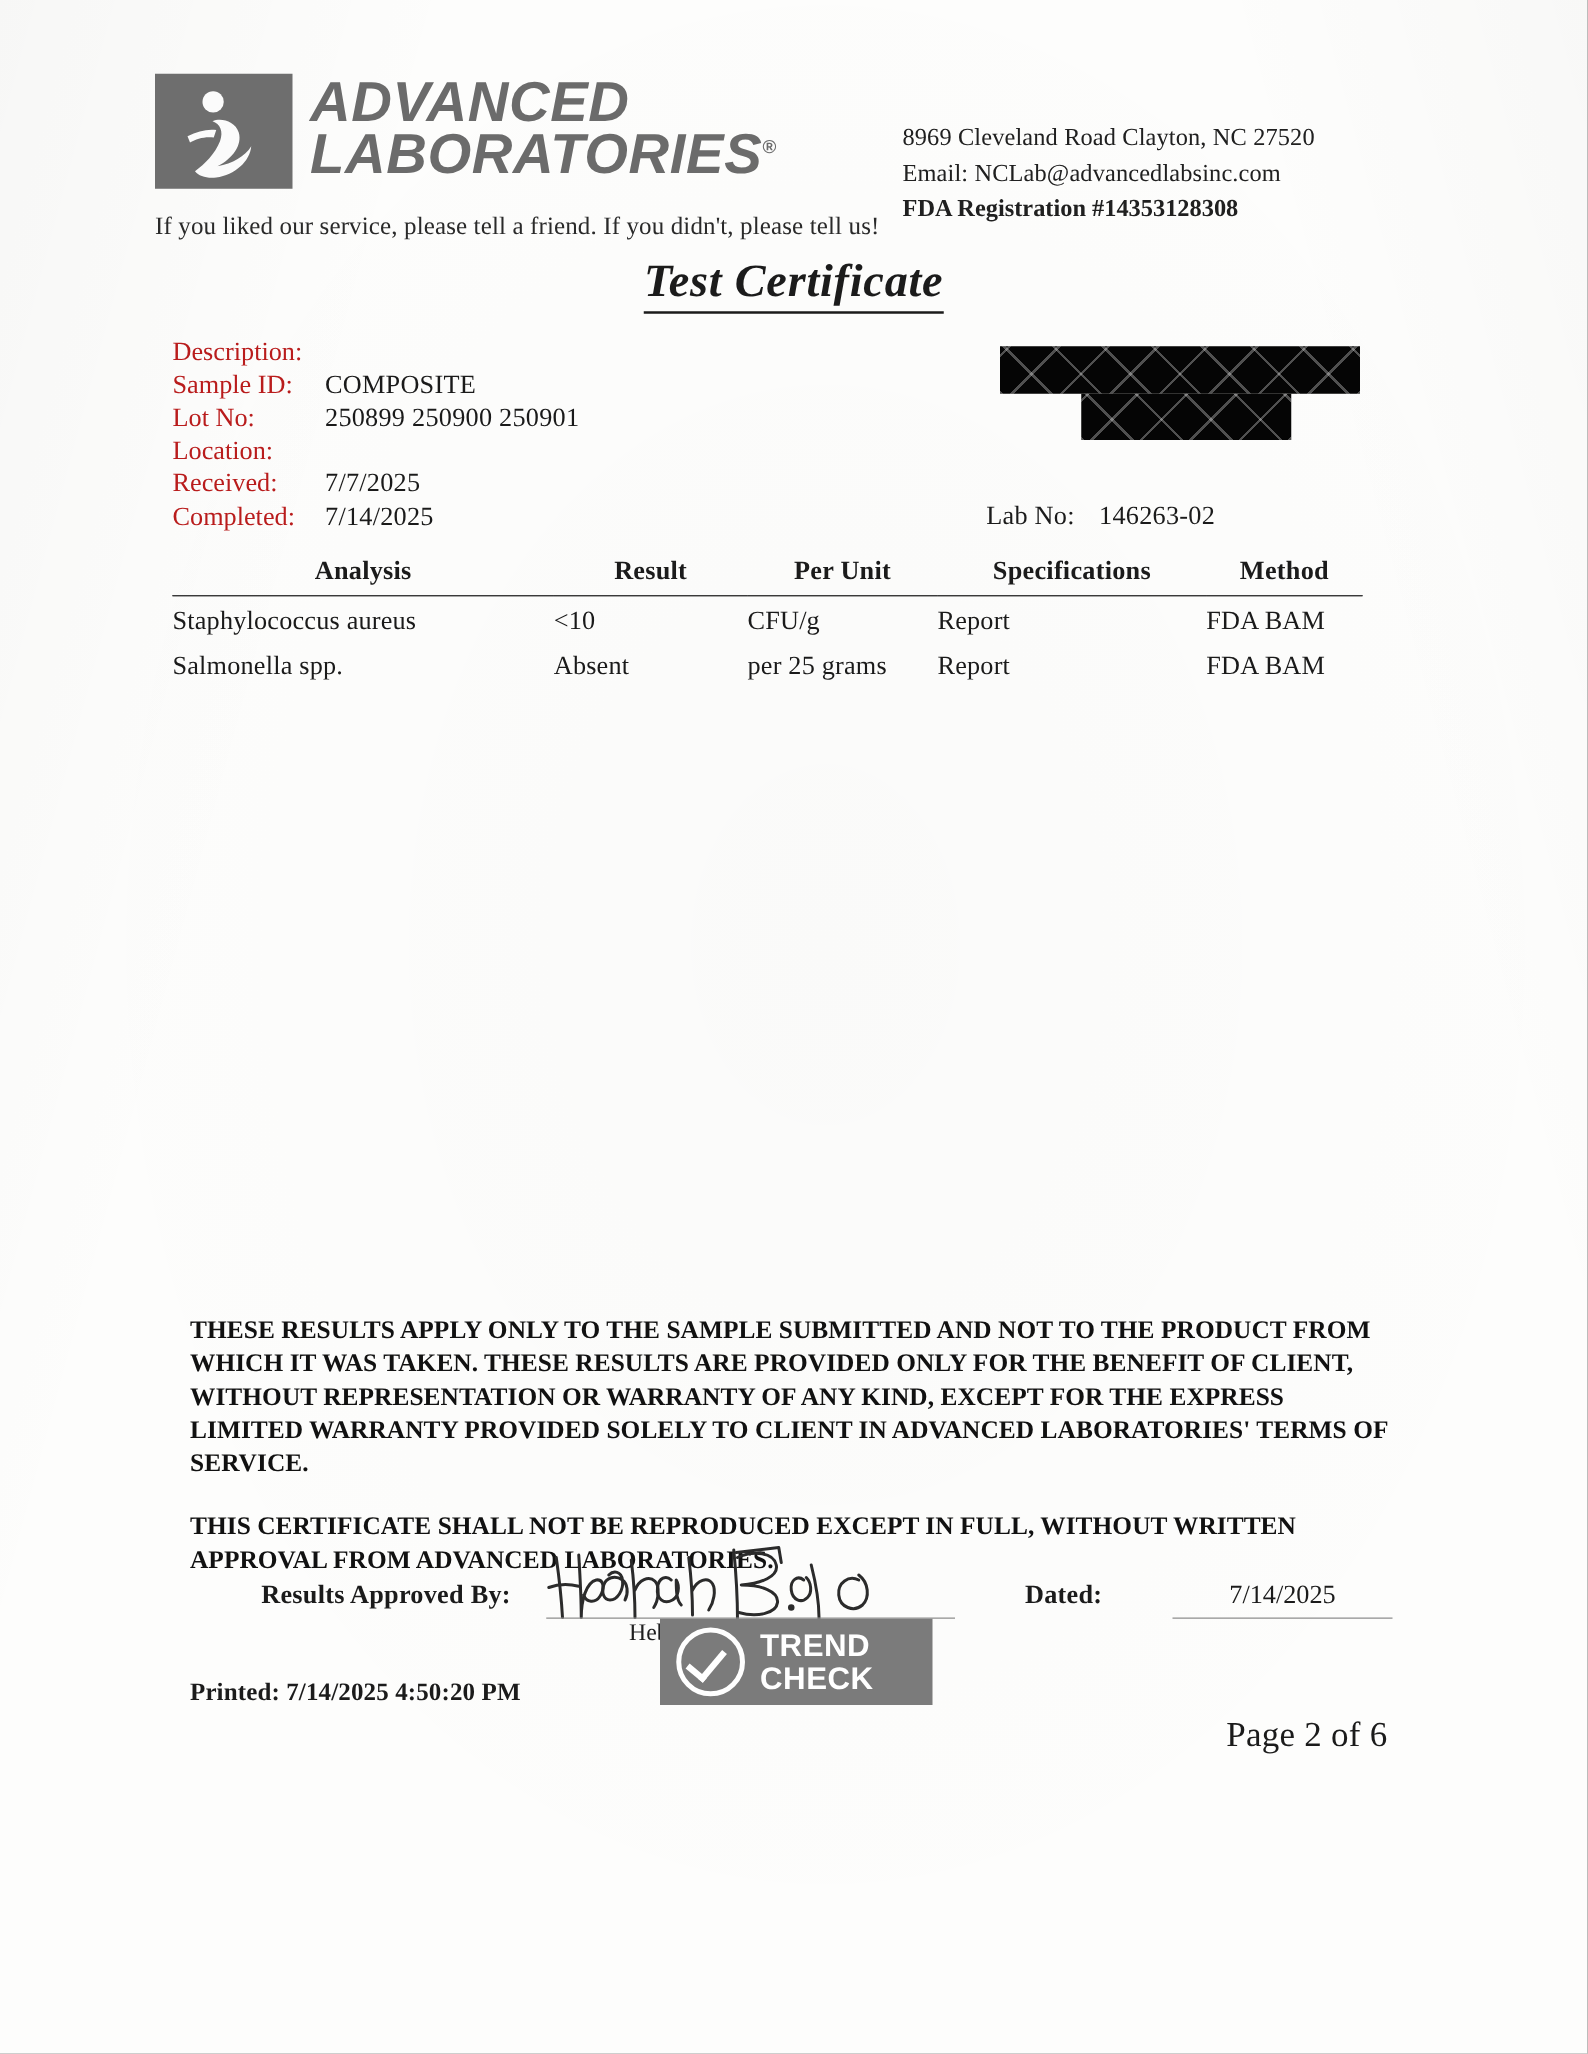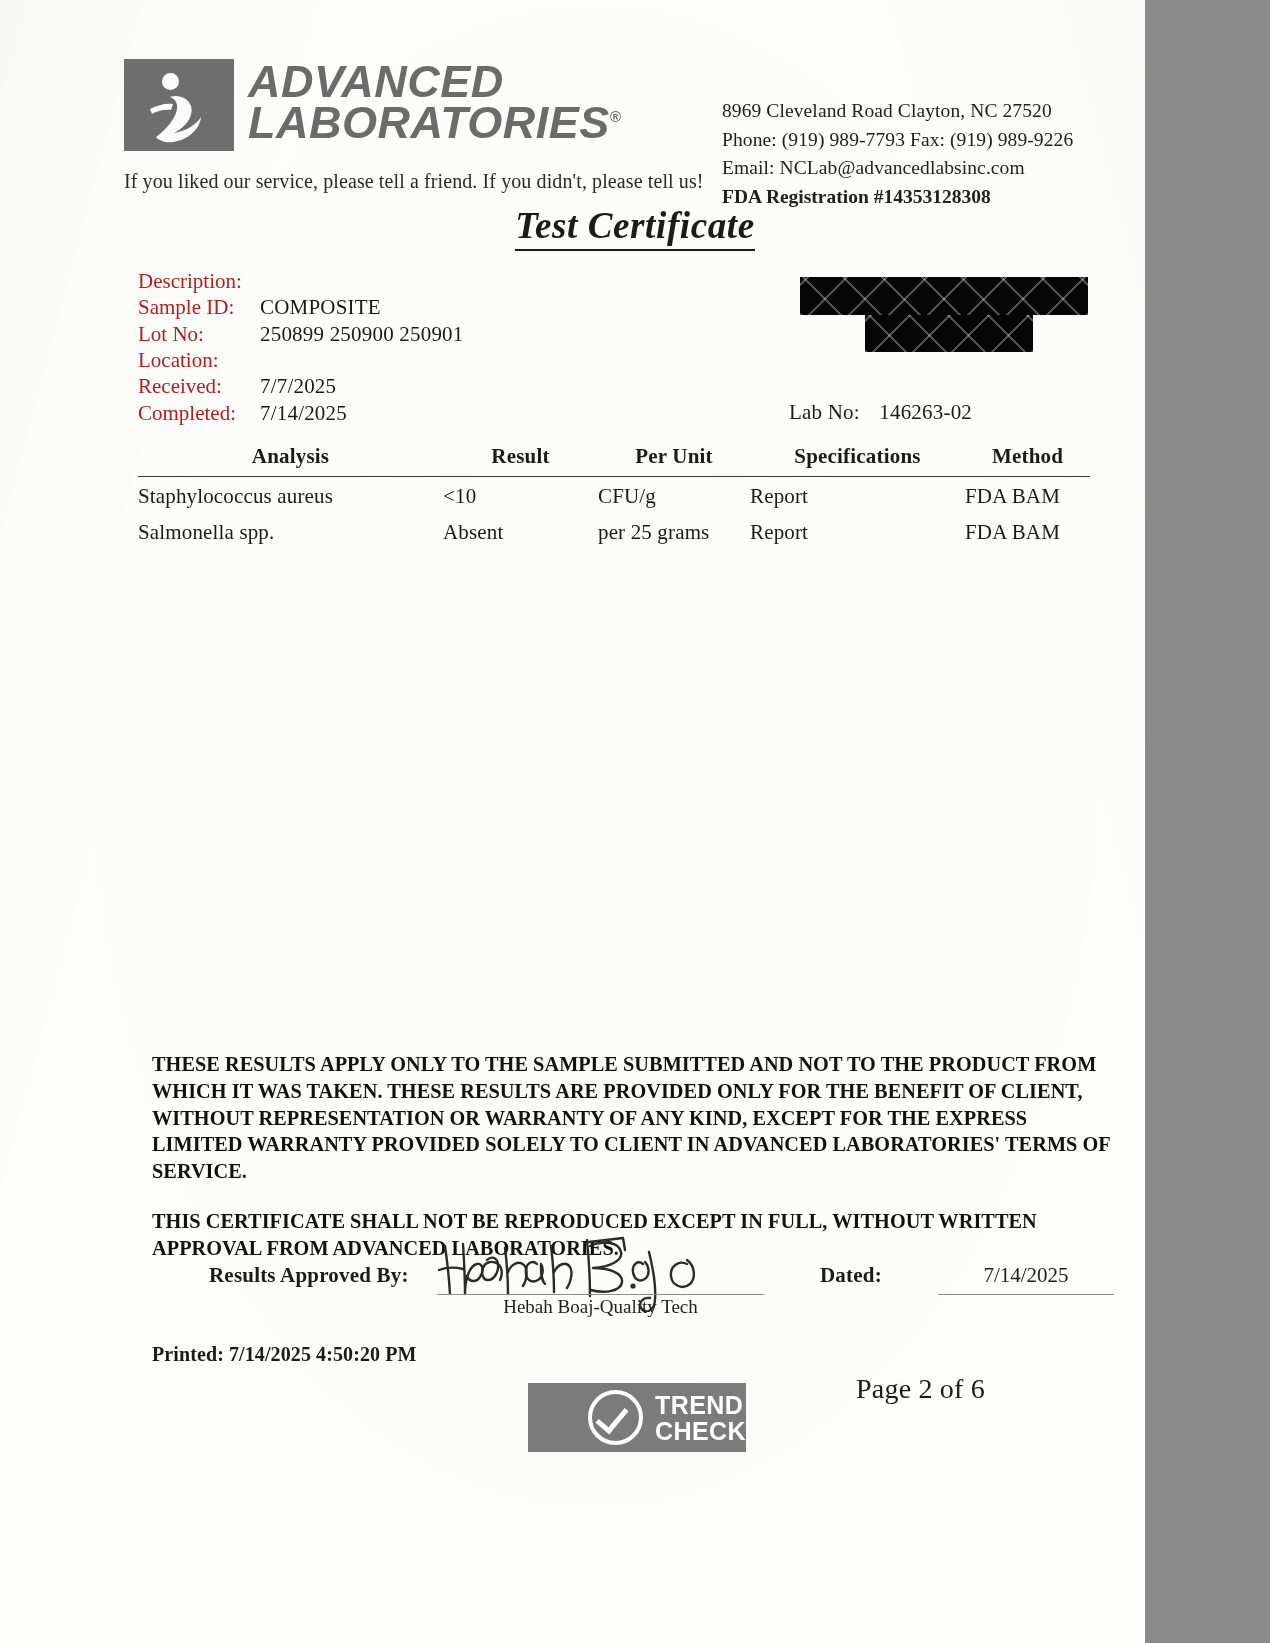--- a/index.html
+++ b/index.html
@@ -2,21 +2,21 @@
 <html><head>
 <meta charset="utf-8">
 <style>
   html, body {
     margin: 0;
     padding: 0;
     background: #8a8a8a;
   }
   .page {
     position: relative;
-    width: 1145px;
+    width: 1270px;
     height: 1643px;
     background: #fdfdfc;
     overflow: hidden;
     font-family: "Liberation Serif", serif;
     color: #1b1b1b;
     box-sizing: border-box;
   }
   
   .paper-tint {
     position: absolute;
@@ -302,27 +302,26 @@
   .page-num {
     position: absolute;
     right: 160px;
     top: 1373px;
     font-size: 28px;
     letter-spacing: 0.2px;
   }
   .trend-badge {
     position: absolute;
     left: 528px;
-    top: 1383px;
+    top: 1295px;
     width: 218px;
     height: 69px;
     background: #7b7b7b;
     display: flex;
     align-items: center;
-    justify-content: flex-end;
   }
   .trend-badge .check-circle {
     width: 47px;
     height: 47px;
     border-radius: 50%;
     border: 4px solid #ffffff;
     margin-left: 13px;
     position: relative;
     flex: 0 0 auto;
   }
@@ -368,21 +367,20 @@
           <span class="l1">ADVANCED</span>
           <span class="l2"><span>LABORATORIES</span><span class="reg">®</span></span>
         </div>
       </div>
     </div>
 
     <div class="tagline">If you liked our service, please tell a friend.  If you didn't, please tell us!</div>
 
     <div class="contact">
       <div>8969 Cleveland Road Clayton, NC 27520</div>
-      <div>Phone: (919) 989-7793 Fax: (919) 989-9226</div>
       <div>Email: NCLab@advancedlabsinc.com</div>
       <div class="fda">FDA Registration #14353128308</div>
     </div>
   </div>
 
   <div class="doc-title">
     <span>Test Certificate</span>
   </div>
 
   <div class="info">

